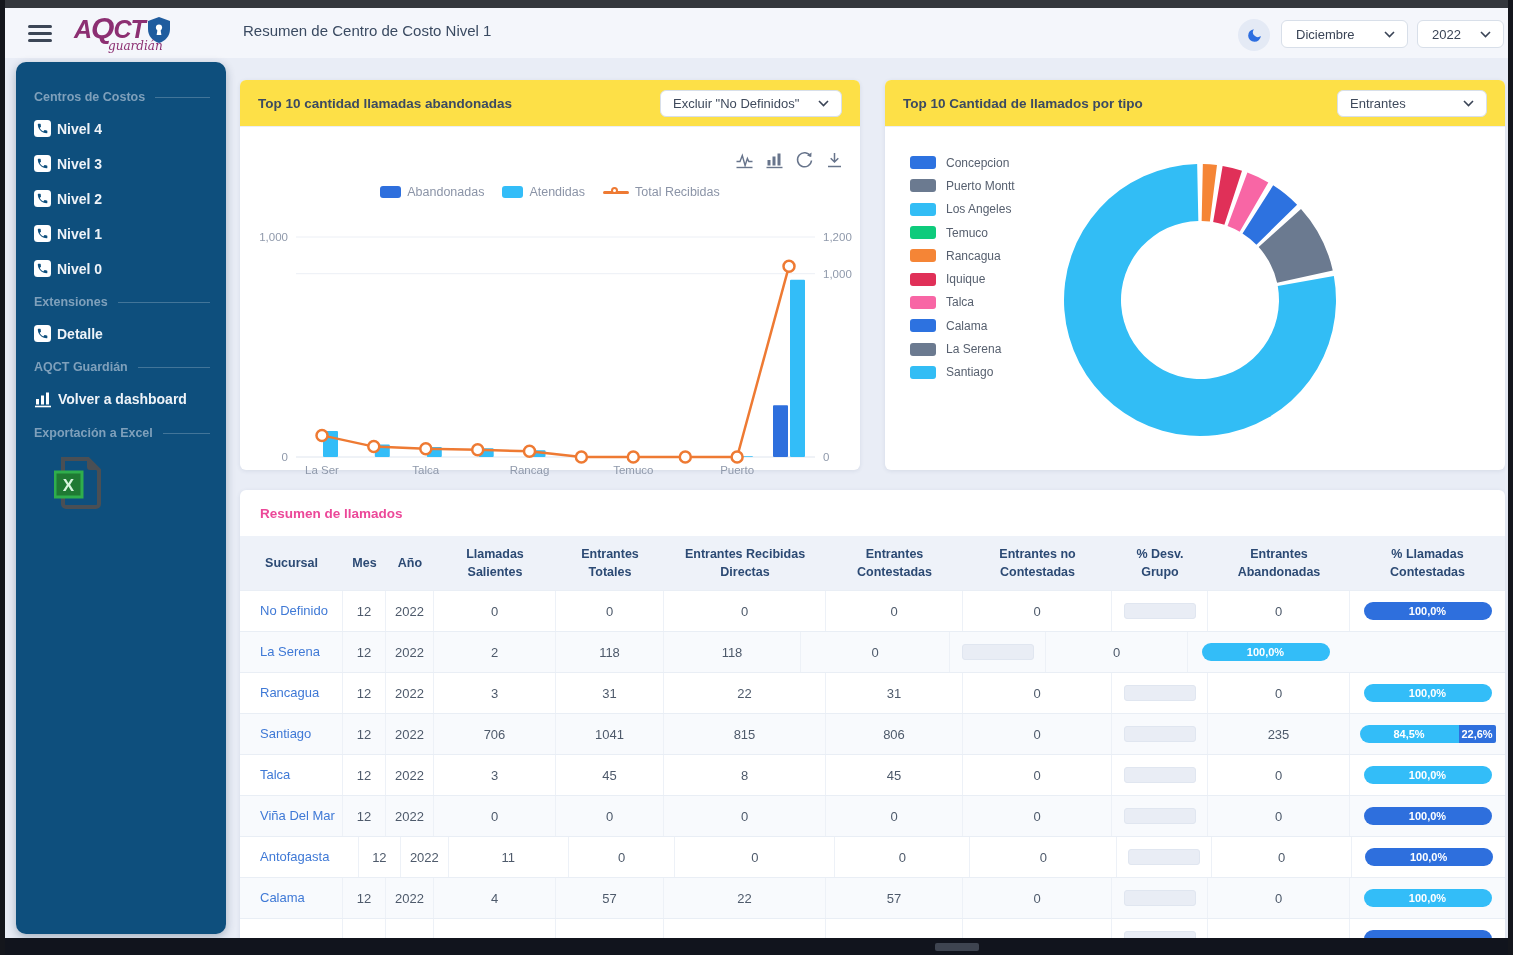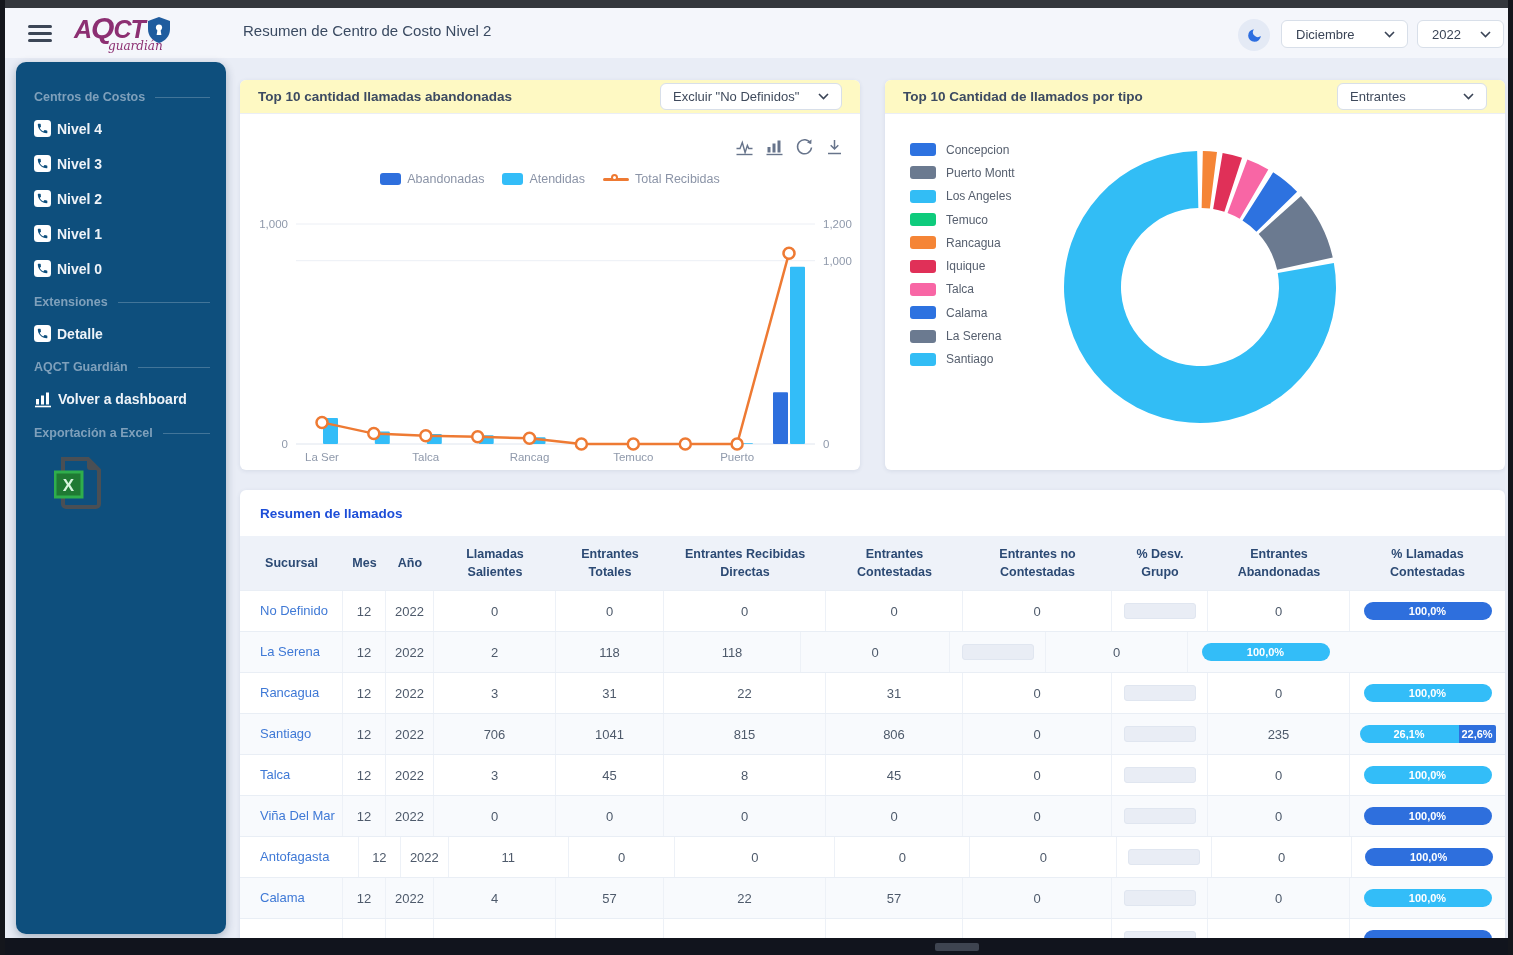--- a/index.html
+++ b/index.html
@@ -34,40 +34,40 @@
   .side-title-row{display:flex;align-items:center;margin:0 0 16px 0;}
   .side-title{font-size:12.5px;font-weight:bold;color:#7fa0bb;white-space:nowrap;}
   .side-line{flex:1;height:1px;background:rgba(255,255,255,.22);margin-left:10px;}
   .side-item{display:flex;align-items:center;margin:0 0 18px 0;cursor:pointer;}
   .side-item .lbl{font-size:14px;font-weight:bold;color:#eef3f8;margin-left:6px;}
   .side-section{margin-bottom:14px;}
   .excel-wrap{margin:6px 0 0 20px;cursor:pointer;}
 
   
   .card{position:absolute;background:#fff;border-radius:6px;box-shadow:0 1px 4px rgba(40,60,100,.10);z-index:5;}
-  .card-head{height:34px;background:#fef9c3;border-bottom:1px solid #ebeef5;border-radius:6px 6px 0 0;display:flex;align-items:center;justify-content:space-between;padding:0 18px;}
+  .card-head{height:47px;background:#fde047;border-bottom:1px solid #ebeef5;border-radius:6px 6px 0 0;display:flex;align-items:center;justify-content:space-between;padding:0 18px;}
   .card-title{font-size:13.5px;font-weight:bold;color:#3c4a61;}
   .cselect{height:27px;background:#fff;border:1px solid #d8dfe9;border-radius:6px;display:flex;align-items:center;justify-content:space-between;padding:0 12px;font-size:13px;color:#3f4a5c;cursor:pointer;}
   .card-body{position:relative;}
 
   .toolbar{position:absolute;right:16px;top:24px;display:flex;gap:11px;z-index:4;}
   .toolbar .tbtn{width:19px;height:19px;color:#67748b;cursor:pointer;}
   .legend1{position:absolute;left:0;top:58px;width:100%;display:flex;justify-content:center;gap:18px;align-items:center;z-index:4;}
   .legend1 .item{display:flex;align-items:center;gap:6px;font-size:12.5px;color:#8b94a7;}
   .legend1 .sw{width:21px;height:12px;border-radius:3px;display:inline-block;}
   .legend1 .line-sw{position:relative;width:26px;height:3px;border-radius:2px;display:inline-block;}
   .legend1 .line-sw i{position:absolute;left:8px;top:-4px;width:7px;height:7px;border-radius:50%;background:#fff;border:2.5px solid;}
 
   .legend2{position:absolute;left:25px;top:24px;z-index:4;}
   .legend2 .item{display:flex;align-items:center;gap:10px;height:23.3px;font-size:12px;color:#57606f;}
   .legend2 .sw{width:26px;height:13px;border-radius:3px;display:inline-block;}
 
   
   .tbl-card{left:240px;top:490px;width:1265px;height:520px;}
-  .tbl-title{height:46px;display:flex;align-items:center;padding-left:20px;font-size:13.5px;font-weight:bold;color:#1d4ed8;}
+  .tbl-title{height:46px;display:flex;align-items:center;padding-left:20px;font-size:13.5px;font-weight:bold;color:#ec4899;}
   .t-head{display:flex;background:#eef2f9;}
   .t-hcell{display:flex;flex-direction:column;align-items:center;justify-content:center;height:54px;font-size:12.5px;font-weight:bold;color:#2c4a74;line-height:1.45;text-align:center;}
   .t-row{display:flex;border-top:1px solid #e9eef5;background:#fff;}
   .t-row.even{background:#f8fafd;}
   .t-cell{display:flex;align-items:center;justify-content:center;min-height:40px;font-size:13px;color:#4e5a6b;border-right:1px solid #edf1f7;padding:4px;}
   .t-cell:last-child{border-right:none;}
   .t-cell.suc{justify-content:flex-start;padding-left:20px;color:#3f79d6;line-height:1.5;}
   .desv-pill{width:72px;height:16px;background:#e9edf5;border:1px solid #e0e6f0;border-radius:3px;}
   .pct-wrap{display:flex;height:18px;}
   .pct-seg{height:18px;color:#fff;font-size:11px;font-weight:bold;display:flex;align-items:center;justify-content:center;white-space:nowrap;}
@@ -104,21 +104,21 @@
     <span class="logo-shield">
       <svg width="24" height="28" viewBox="0 0 24 28">
           <path d="M12 1 L23 5 V13 C23 20.5 18 25 12 27 C6 25 1 20.5 1 13 V5 Z" fill="#1f5c9e"></path>
           <circle cx="12" cy="11.5" r="3.1" fill="#fff"></circle>
           <path d="M10.6 13 h2.8 l1 6 h-4.8 z" fill="#fff"></path>
         </svg>
     </span>
     <span class="logo-sub">guardián</span>
   </div>
 
-  <div class="page-title">Resumen de Centro de Costo Nivel 2</div>
+  <div class="page-title">Resumen de Centro de Costo Nivel 1</div>
 
   <div class="moon-btn">
     <span>
       <svg width="17" height="17" viewBox="0 0 24 24">
           <path d="M21 12.79A9 9 0 1 1 11.21 3 7 7 0 0 0 21 12.79z" fill="#2d6ee0"></path>
         </svg>
     </span>
   </div>
 
   <div class="hselect" style="left:1281px;width:127px;">
@@ -516,21 +516,21 @@
           <div class="t-cell" style="width: 108px;">1041</div>
           <div class="t-cell" style="width: 162px;">815</div>
           <div class="t-cell" style="width: 137px;">806</div>
           <div class="t-cell" style="width: 149px;">0</div>
           <div class="t-cell" style="width: 96px;">
             <div class="desv-pill"></div>
           </div>
           <div class="t-cell" style="width: 142px;">235</div>
           <div class="t-cell" style="width: 155px;">
             <div class="pct-wrap">
-              <span class="pct-seg" style="background: rgb(51, 189, 248); width: 99px; border-radius: 9px 0px 0px 9px;">26,1%</span>
+              <span class="pct-seg" style="background: rgb(51, 189, 248); width: 99px; border-radius: 9px 0px 0px 9px;">84,5%</span>
               <span class="pct-seg" style="background: rgb(46, 111, 221); width: 37px; border-radius: 0px 2px 2px 0px;">22,6%</span>
             </div>
           </div>
         </div>
         <div class="t-row">
           <div class="t-cell suc" style="width: 103px;">Talca</div>
           <div class="t-cell" style="width: 43px;">12</div>
           <div class="t-cell" style="width: 48px;">2022</div>
           <div class="t-cell" style="width: 122px;">3</div>
           <div class="t-cell" style="width: 108px;">45</div>

